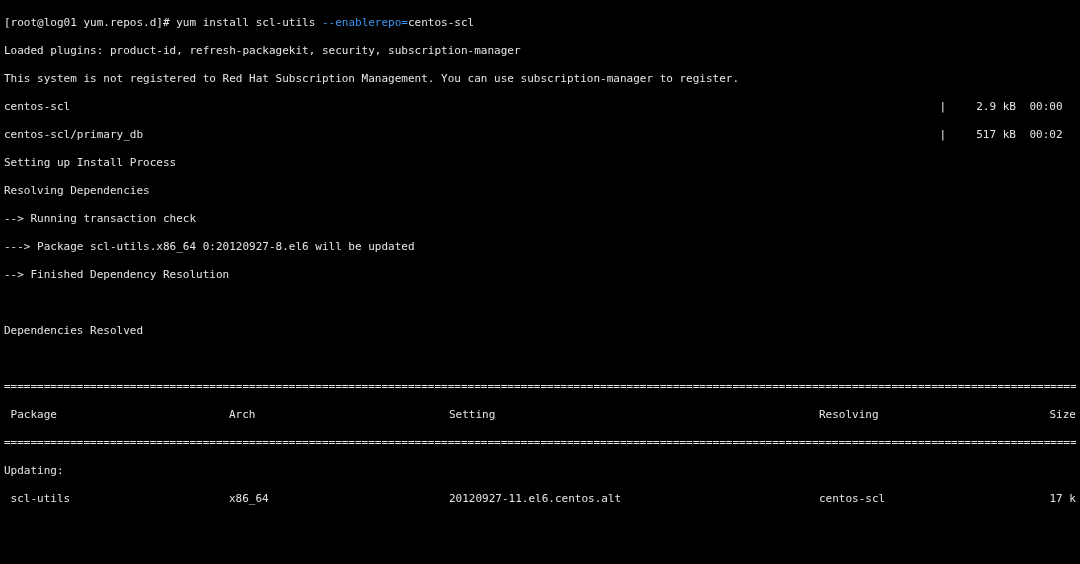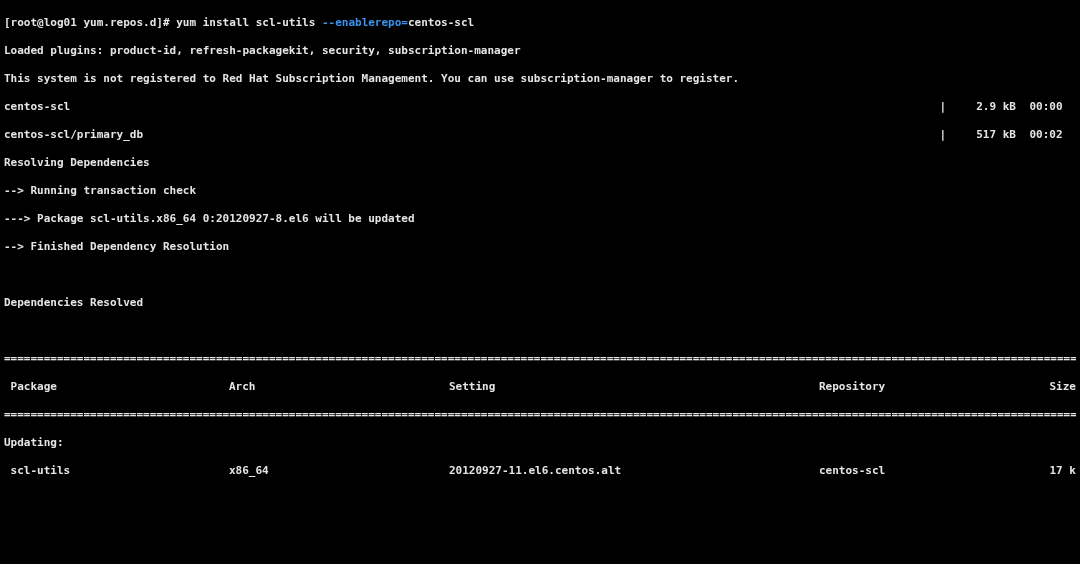--- a/index.html
+++ b/index.html
@@ -1,19 +1,19 @@
 <!DOCTYPE html>
 <html><head>
 <meta charset="utf-8">
 <style>
   html,body{margin:0;padding:0;background:#000;color:#e5e5e5;
     font-family:Consolas,Menlo,"Lucida Console","DejaVu Sans Mono",monospace;
     font-size:11px;line-height:14px;}
   .term{width:1080px;height:564px;background:#000;padding:2px 4px;
-    box-sizing:border-box;white-space:pre;overflow:hidden;position:relative;font-weight:bold;}
+    box-sizing:border-box;white-space:pre;overflow:hidden;position:relative;}
   .row{display:flex;}
   .grow{flex:1 1 auto;}
   .right{display:flex;gap:0;}
   .pipe{padding:0 6px;}
   .size{width:64px;text-align:right;}
   .time{width:60px;text-align:center;}
   .opt{color:#3a94f0;}
   .hr{height:14px;overflow:hidden;}
   .tab{display:flex;align-items:flex-end;}
   .c-pkg{width:225px;}
@@ -24,29 +24,30 @@
 </style>
 </head>
 <body>
 
 <div class="term">
 <div><span>[root@log01 yum.repos.d]# </span><span>yum install scl-utils </span><span class="opt">--enablerepo=</span><span>centos-scl</span></div>
 <div>Loaded plugins: product-id, refresh-packagekit, security, subscription-manager</div>
 <div>This system is not registered to Red Hat Subscription Management. You can use subscription-manager to register.</div>
 <div class="row"><span class="grow">centos-scl</span><span class="right"><span class="pipe">|</span><span class="size">2.9 kB</span><span class="time">00:00</span></span></div>
 <div class="row"><span class="grow">centos-scl/primary_db</span><span class="right"><span class="pipe">|</span><span class="size">517 kB</span><span class="time">00:02</span></span></div>
+<div>Setting up Install Process</div>
 <div>Resolving Dependencies</div>
 <div>--&gt; Running transaction check</div>
 <div>---&gt; Package scl-utils.x86_64 0:20120927-8.el6 will be updated</div>
 <div>--&gt; Finished Dependency Resolution</div>
 <div> </div>
 <div>Dependencies Resolved</div>
 <div> </div>
 <div class="hr">============================================================================================================================================================================================================</div>
-<div class="tab"><span class="c-pkg"> Package</span><span class="c-arch">Arch</span><span class="c-ver">Setting</span><span class="c-repo">Repository</span><span class="c-sz">Size</span></div>
+<div class="tab"><span class="c-pkg"> Package</span><span class="c-arch">Arch</span><span class="c-ver">Setting</span><span class="c-repo">Resolving</span><span class="c-sz">Size</span></div>
 <div class="hr">============================================================================================================================================================================================================</div>
 <div>Updating:</div>
 <div class="tab"><span class="c-pkg"> scl-utils</span><span class="c-arch">x86_64</span><span class="c-ver">20120927-11.el6.centos.alt</span><span class="c-repo">centos-scl</span><span class="c-sz">17 k</span></div>
 <div> </div>
 
 
 
 
 
 

